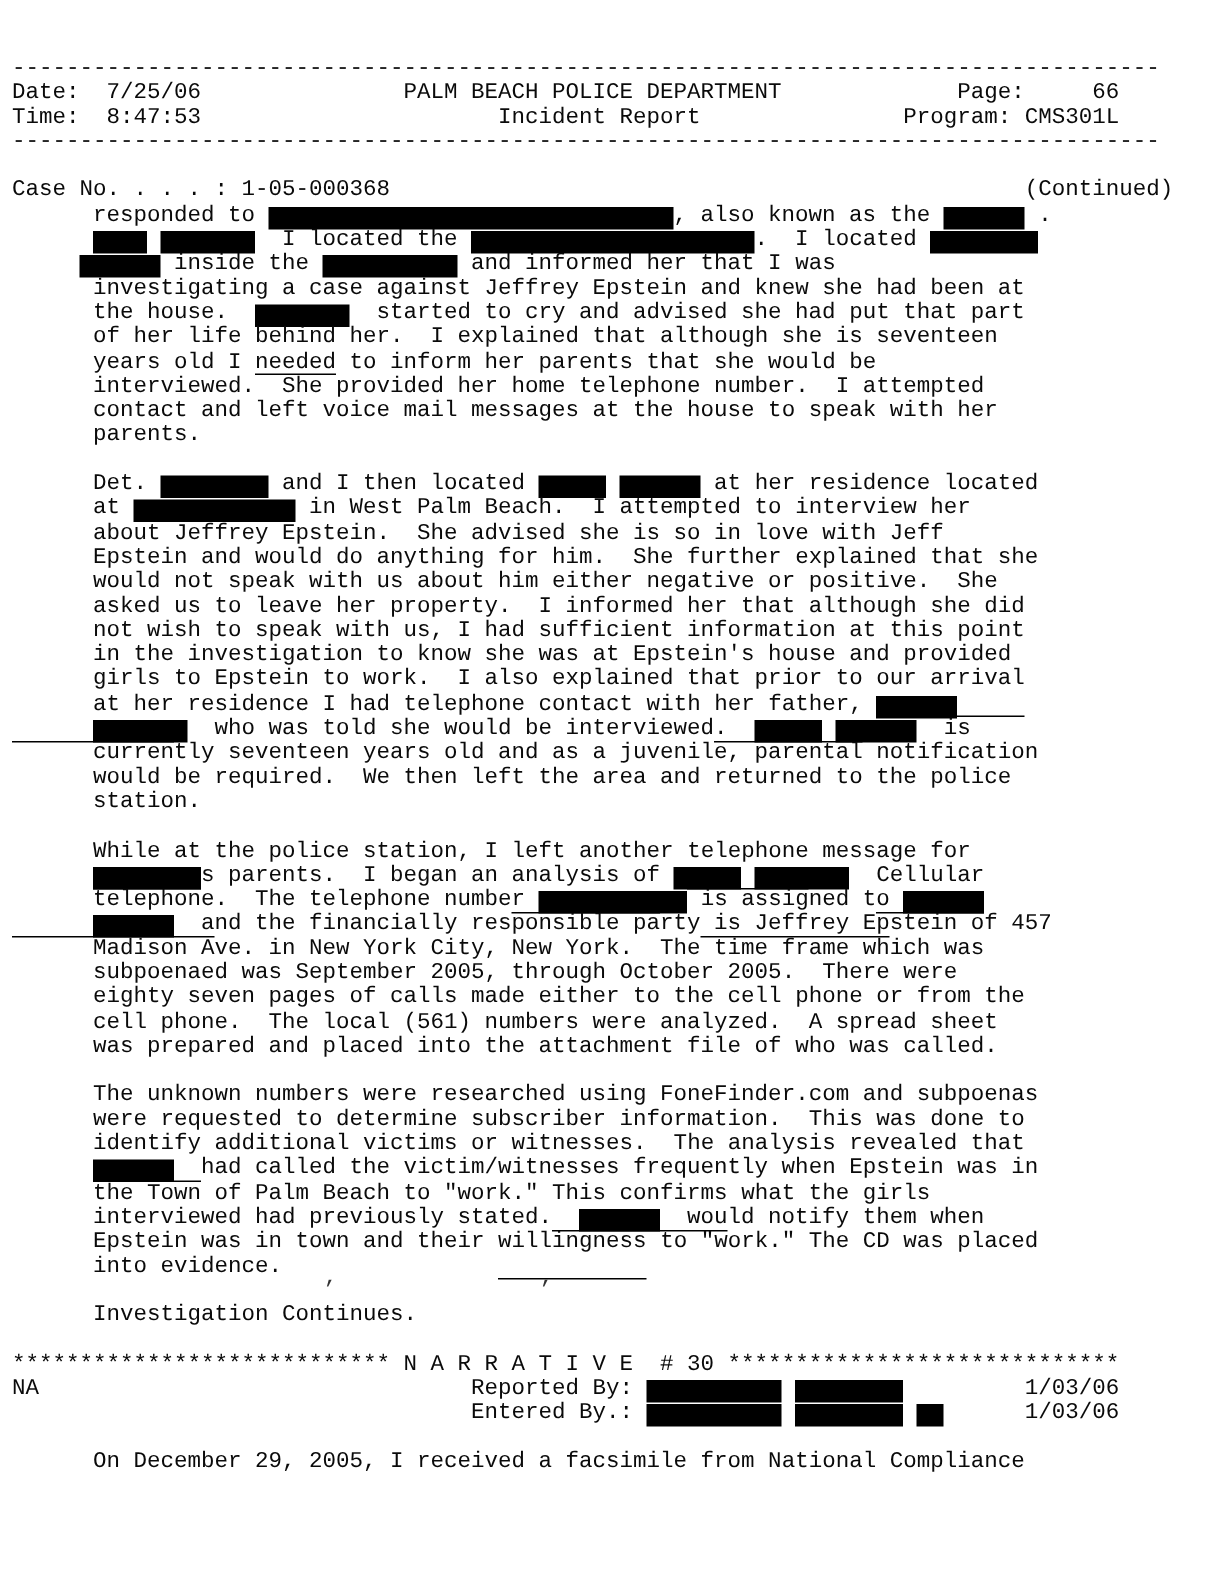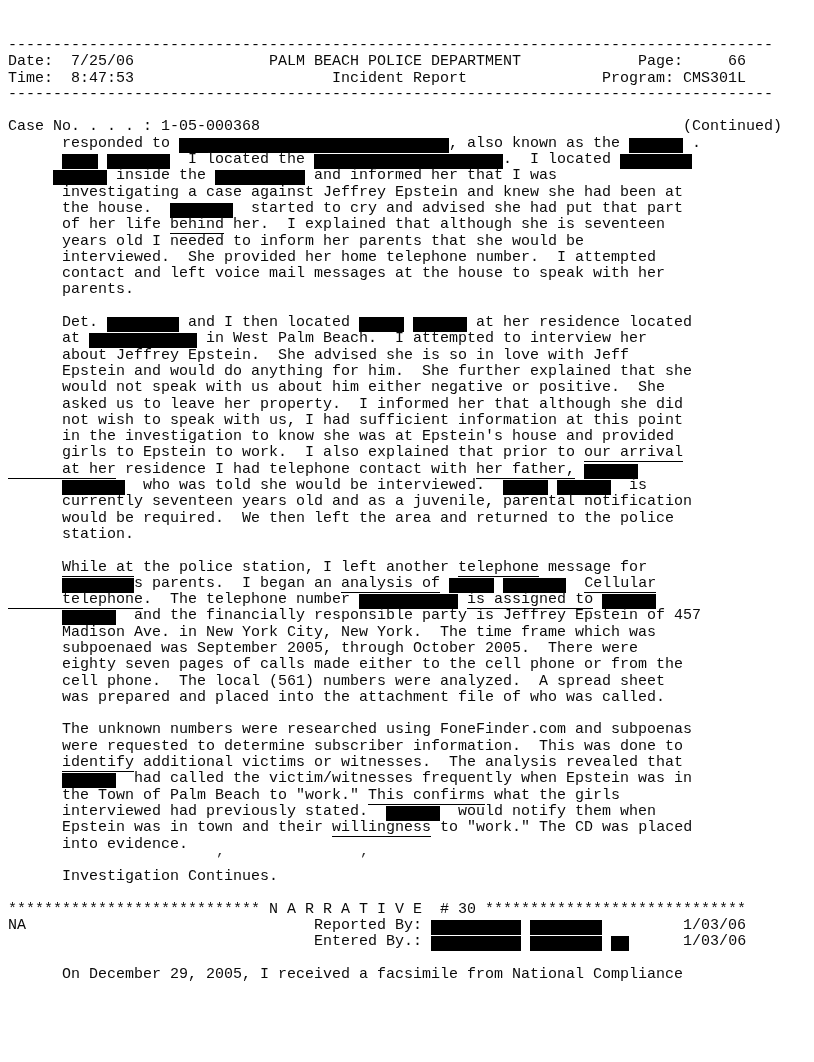--- a/index.html
+++ b/index.html
@@ -27,21 +27,21 @@
   }
   .redact {
     display: inline-block;
     background: #000;
     height: 15px;
     vertical-align: text-bottom;
     margin-bottom: -1px;
   }
   .u {
     border-bottom: 1.5px solid #000;
-    padding-bottom: 0px;
+    padding-bottom: 16px;
     text-align: center;
   }
   .speck { color: #333; }
 </style>
 </head>
 <body>
 
 <div class="page">
   <div class="doc-lines"><div class="line"><span>-------------------------------------------------------------------------------------</span></div><div class="line"><span>Date:  7/25/06               PALM BEACH POLICE DEPARTMENT             Page:     66</span></div><div class="line"><span>Time:  8:47:53                      Incident Report               Program: CMS301L</span></div><div class="line"><span>-------------------------------------------------------------------------------------</span></div><div class="line"></div><div class="line"><span>Case No. . . . : 1-05-000368                                               (Continued)</span></div><div class="line"><span>      responded to </span><span class="redact" style="width: 30ch;"></span><span>, also known as the </span><span class="redact" style="width: 6ch;"></span><span> .</span></div><div class="line"><span>      </span><span class="redact" style="width: 4ch;"></span><span> </span><span class="redact" style="width: 7ch;"></span><span>  I located the </span><span class="redact" style="width: 21ch;"></span><span>.  I located </span><span class="redact" style="width: 8ch;"></span></div><div class="line"><span>     </span><span class="redact" style="width: 6ch;"></span><span> inside the </span><span class="redact" style="width: 10ch;"></span><span> and informed her that I was</span></div><div class="line"><span>      investigating a case against Jeffrey Epstein and knew she had been at</span></div><div class="line"><span>      the house.  </span><span class="redact" style="width: 7ch;"></span><span>  started to cry and advised she had put that part</span></div><div class="line"><span>      of her life </span><span class="u">behind</span><span> her.  I explained that although she is seventeen</span></div><div class="line"><span>      years old I needed to inform her parents that she would be</span></div><div class="line"><span>      interviewed.  She provided her home telephone number.  I attempted</span></div><div class="line"><span>      contact and left voice mail messages at the house to speak with her</span></div><div class="line"><span>      parents.</span></div><div class="line"></div><div class="line"><span>      Det. </span><span class="redact" style="width: 8ch;"></span><span> and I then located </span><span class="redact" style="width: 5ch;"></span><span> </span><span class="redact" style="width: 6ch;"></span><span> at her residence located</span></div><div class="line"><span>      at </span><span class="redact" style="width: 12ch;"></span><span> in West Palm Beach.  I attempted to interview her</span></div><div class="line"><span>      about Jeffrey Epstein.  She advised she is so in love with Jeff</span></div><div class="line"><span>      Epstein and would do anything for him.  She further explained that she</span></div><div class="line"><span>      would not speak with us about him either negative or positive.  She</span></div><div class="line"><span>      asked us to leave her property.  I informed her that although she did</span></div><div class="line"><span>      not wish to speak with us, I had sufficient information at this point</span></div><div class="line"><span>      in the investigation to know she was at Epstein's house and provided</span></div><div class="line"><span>      girls to Epstein to work.  I also explained that prior to </span><span class="u">our arrival</span></div><div class="line"><span class="u">      at her</span><span> residence I had telephone contact with </span><span class="u">her father,</span><span> </span><span class="redact" style="width: 6ch;"></span></div><div class="line"><span>      </span><span class="redact" style="width: 7ch;"></span><span>  who was told she would be interviewed.  </span><span class="redact" style="width: 5ch;"></span><span> </span><span class="redact" style="width: 6ch;"></span><span>  is</span></div><div class="line"><span>      currently seventeen years old and as a juvenile, parental notification</span></div><div class="line"><span>      would be required.  We then left the area and returned to the police</span></div><div class="line"><span>      station.</span></div><div class="line"></div><div class="line"><span>      </span><span class="u">While at</span><span> the police station, I left another </span><span class="u">telephone</span><span> message for</span></div><div class="line"><span>      </span><span class="redact" style="width: 8ch;"></span><span>s parents.  I began an </span><span class="u">analysis of</span><span> </span><span class="redact" style="width: 5ch;"></span><span> </span><span class="redact" style="width: 7ch;"></span><span>  </span><span class="u">Cellular</span></div><div class="line"><span class="u">      telephone</span><span>.  The telephone number </span><span class="redact" style="width: 11ch;"></span><span> </span><span class="u">is assigned to</span><span> </span><span class="redact" style="width: 6ch;"></span></div><div class="line"><span>      </span><span class="redact" style="width: 6ch;"></span><span>  and the financially responsible party is Jeffrey Epstein of 457</span></div><div class="line"><span>      Madison Ave. in New York City, New York.  The time frame which was</span></div><div class="line"><span>      subpoenaed was September 2005, through October 2005.  There were</span></div><div class="line"><span>      eighty seven pages of calls made either to the cell phone or from the</span></div><div class="line"><span>      cell phone.  The local (561) numbers were analyzed.  A spread sheet</span></div><div class="line"><span>      was prepared and placed into the attachment file of who was called.</span></div><div class="line"></div><div class="line"><span>      The unknown numbers were researched using FoneFinder.com and subpoenas</span></div><div class="line"><span>      were requested to determine subscriber information.  This was done to</span></div><div class="line"><span>      </span><span class="u">identify</span><span> additional victims or witnesses.  The analysis revealed that</span></div><div class="line"><span>      </span><span class="redact" style="width: 6ch;"></span><span>  had called the victim/witnesses frequently when Epstein was in</span></div><div class="line"><span>      the Town of Palm Beach to "work." </span><span class="u">This confirms</span><span> what the girls</span></div><div class="line"><span>      interviewed had previously stated.  </span><span class="redact" style="width: 6ch;"></span><span>  would notify them when</span></div><div class="line"><span>      Epstein was in town and their </span><span class="u">willingness</span><span> to "work." The CD was placed</span></div><div class="line"><span>      into evidence.</span></div><div class="line"><span class="speck">                       ’               ’</span></div><div class="line"><span>      Investigation Continues.</span></div><div class="line"></div><div class="line"><span>**************************** N A R R A T I V E  # 30 *****************************</span></div><div class="line"><span>NA                                Reported By: </span><span class="redact" style="width: 10ch;"></span><span> </span><span class="redact" style="width: 8ch;"></span><span>         1/03/06</span></div><div class="line"><span>                                  Entered By.: </span><span class="redact" style="width: 10ch;"></span><span> </span><span class="redact" style="width: 8ch;"></span><span> </span><span class="redact" style="width: 2ch;"></span><span>      1/03/06</span></div><div class="line"></div><div class="line"><span>      On December 29, 2005, I received a facsimile from National Compliance</span></div></div>
 </div>

